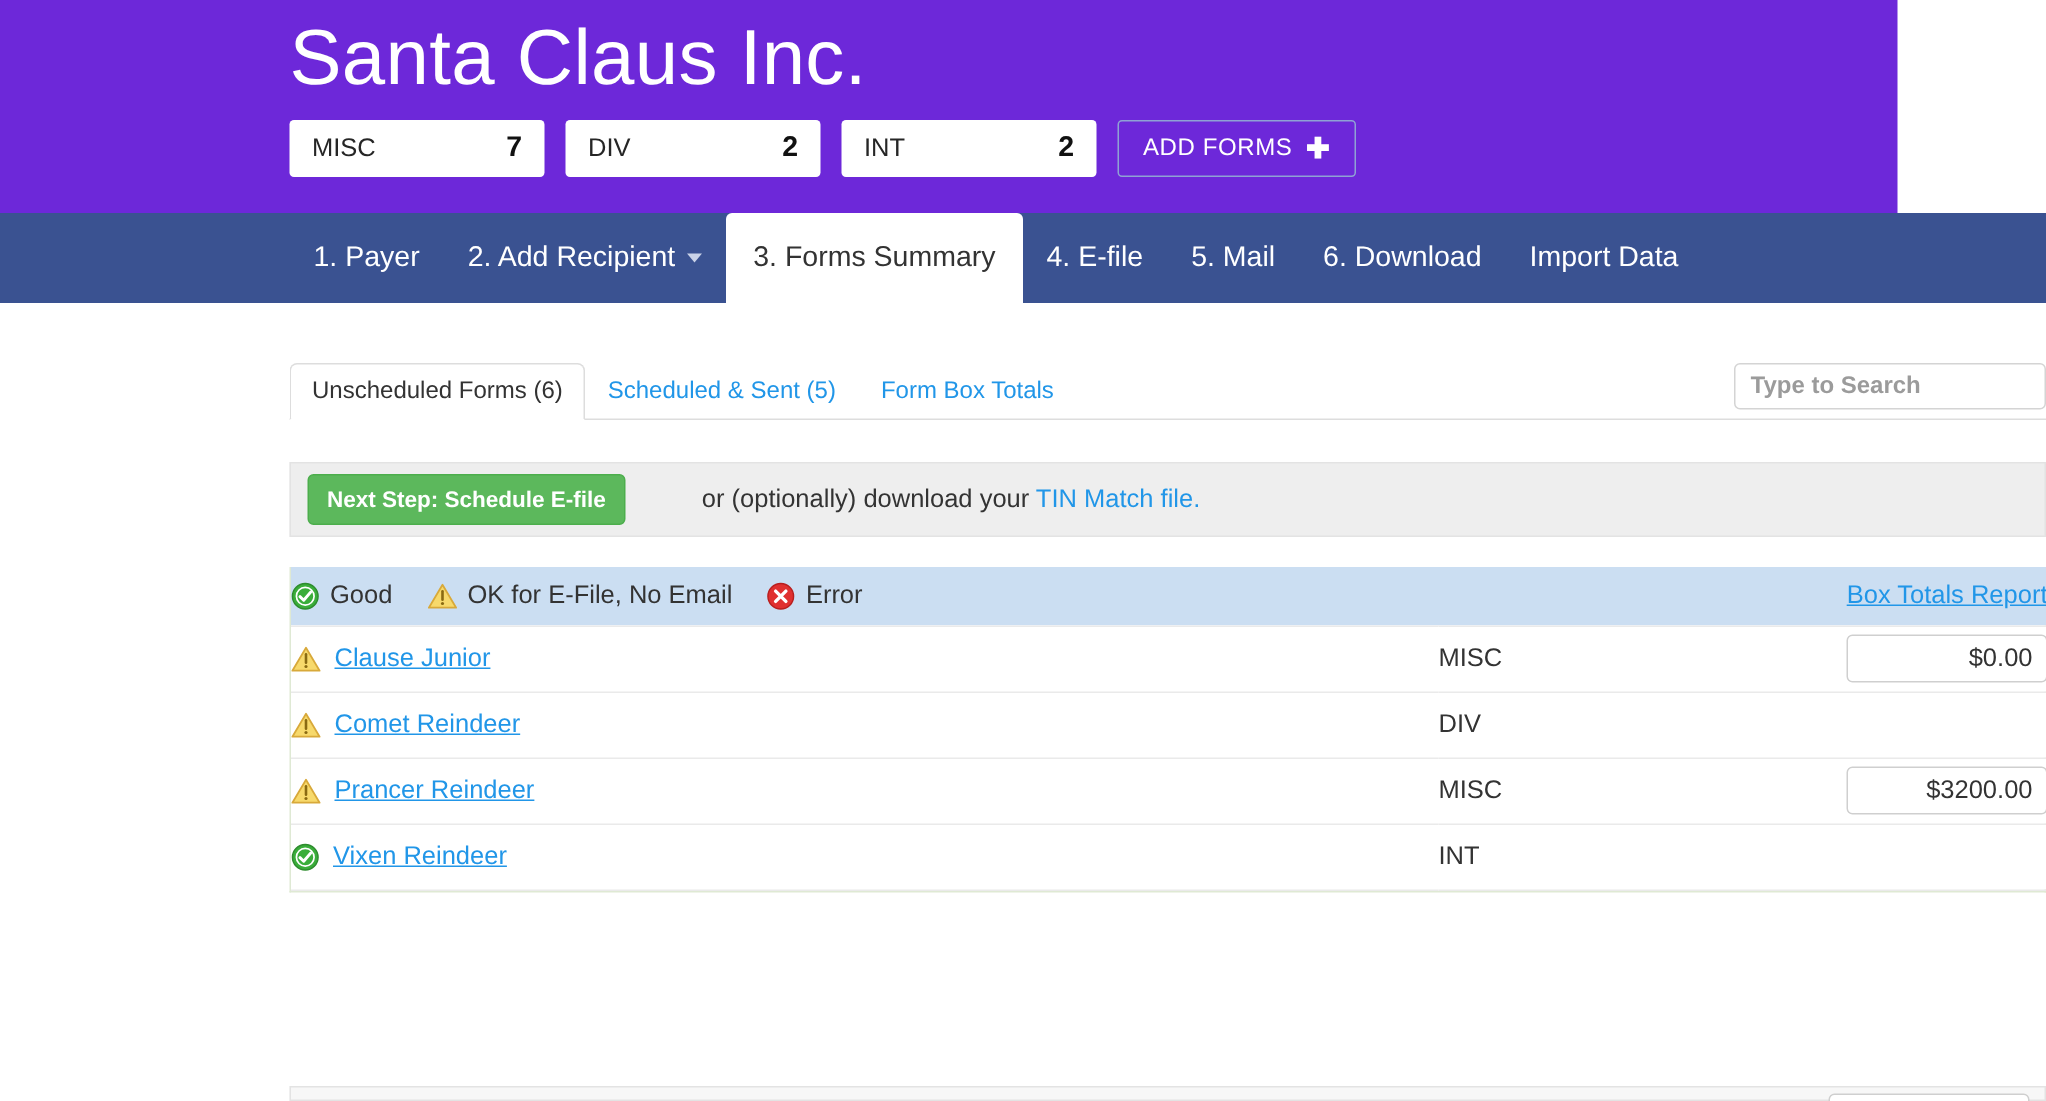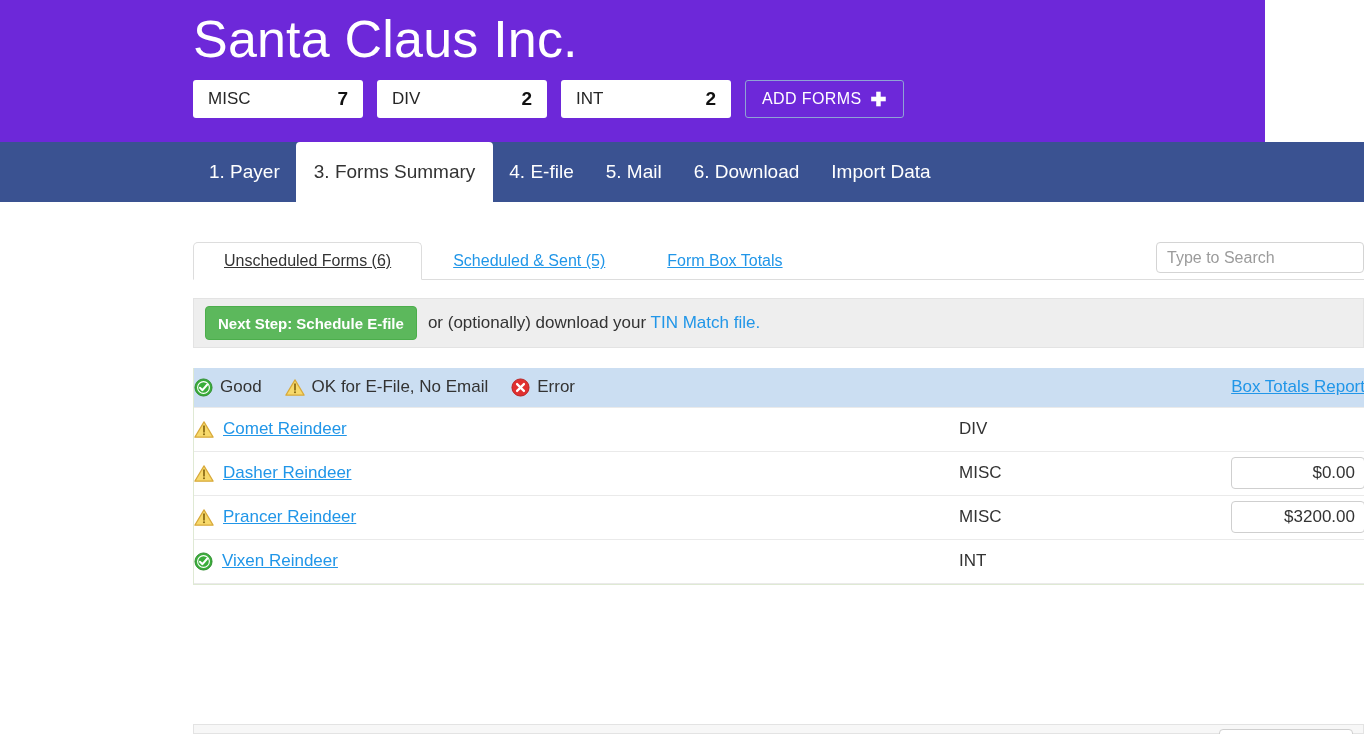--- a/index.html
+++ b/index.html
@@ -107,61 +107,62 @@
   .subtabs {
     position: relative;
     height: 42px;
     margin-top: 36px;
     border-bottom: 1px solid #dddddd;
     display: flex; align-items: flex-end;
   }
   .subtab {
     height: 38px;
     display: flex; align-items: center;
-    padding: 0 30px;
+    padding: 0 14px;
     font-size: 16px;
     color: #2196e8;
     cursor: pointer;
     white-space: nowrap;
     background: transparent;
     border: 1px solid transparent;
     border-radius: 5px 5px 0 0;
     margin-bottom: -1px;
-    text-decoration: underline;
   }
   .subtab.active {
     color: #333333;
     background: #ffffff;
     border: 1px solid #dddddd;
     border-bottom-color: #ffffff;
   }
   .search-wrap {
     position: absolute; right: 0; bottom: 6px;
   }
   .search-input {
     width: 208px; height: 31px;
     border: 1px solid #d4d4d4;
     border-radius: 4px;
     padding: 0 10px;
     font-size: 16px;
     color: #333333;
     font-family: "Liberation Sans", sans-serif;
     outline: none;
     background: #ffffff;
+    font-weight: bold;
   }
   .search-input::placeholder { color: #9b9b9b; }
 
   
   .action-panel {
-    margin-top: 18px;
+    margin-top: 28px;
     background: #eeeeee;
     border: 1px solid #e3e3e3;
     height: 50px;
     display: flex; align-items: center;
     padding: 0 11px;
+    gap: 40px;
   }
   .next-step-btn {
     background: #5cb85c;
     border: 1px solid #4cae4c;
     border-radius: 4px;
     color: #ffffff;
     font-size: 15px;
     font-weight: bold;
     height: 34px;
     padding: 0 12px;
@@ -325,20 +326,24 @@
       <span class="plus">✚</span>
     </button>
   </div>
 </div>
 
 <div class="main-nav">
   <div class="nav-inner">
     <a class="nav-item" href="#">
       <span>1. Payer</span>
     </a>
+    <a class="nav-item" href="#">
+      <span>2. Add Recipient</span>
+      <span class="caret"></span>
+    </a>
     <a class="nav-item active" href="#">
       <span>3. Forms Summary</span>
     </a>
     <a class="nav-item" href="#">
       <span>4. E-file</span>
     </a>
     <a class="nav-item" href="#">
       <span>5. Mail</span>
     </a>
     <a class="nav-item" href="#">
@@ -414,56 +419,56 @@
             <span>Error</span>
           </div>
         </td>
         <td class="legend-link-cell">
           <a href="#">Box Totals Report</a>
         </td>
       </tr>
     </thead>
     <tbody>
 
-
       <tr class="data-row">
         <td class="recip-cell">
           <div class="recip-inner">
             <span class="ico">
               <svg width="20" height="19" viewBox="0 0 22 20">
                 <path d="M11 1.6 L21 18.4 L1 18.4 Z" fill="#f7d96b" stroke="#d8a93a" stroke-width="1.3" stroke-linejoin="round"></path>
                 <path d="M11 6.4 L11 12.6" stroke="#8a6a12" stroke-width="1.9" stroke-linecap="round"></path>
                 <circle cx="11" cy="15.3" r="1.15" fill="#8a6a12"></circle>
               </svg>
             </span>
-            <a href="#">Comet Reindeer</a>
+            <a href="#">Clause Junior</a>
           </div>
         </td>
-        <td class="form-cell">DIV</td>
-        <td class="box-cell"></td>
+        <td class="form-cell">MISC</td>
+        <td class="box-cell">
+          <input class="box-input" type="text" value="$0.00" style="">
+        </td>
       </tr>
 
       <tr class="data-row">
         <td class="recip-cell">
           <div class="recip-inner">
             <span class="ico">
               <svg width="20" height="19" viewBox="0 0 22 20">
                 <path d="M11 1.6 L21 18.4 L1 18.4 Z" fill="#f7d96b" stroke="#d8a93a" stroke-width="1.3" stroke-linejoin="round"></path>
                 <path d="M11 6.4 L11 12.6" stroke="#8a6a12" stroke-width="1.9" stroke-linecap="round"></path>
                 <circle cx="11" cy="15.3" r="1.15" fill="#8a6a12"></circle>
               </svg>
             </span>
-            <a href="#">Dasher Reindeer</a>
+            <a href="#">Comet Reindeer</a>
           </div>
         </td>
-        <td class="form-cell">MISC</td>
-        <td class="box-cell">
-          <input class="box-input" type="text" value="$0.00" style="">
-        </td>
+        <td class="form-cell">DIV</td>
+        <td class="box-cell"></td>
       </tr>
+
 
       <tr class="data-row">
         <td class="recip-cell">
           <div class="recip-inner">
             <span class="ico">
               <svg width="20" height="19" viewBox="0 0 22 20">
                 <path d="M11 1.6 L21 18.4 L1 18.4 Z" fill="#f7d96b" stroke="#d8a93a" stroke-width="1.3" stroke-linejoin="round"></path>
                 <path d="M11 6.4 L11 12.6" stroke="#8a6a12" stroke-width="1.9" stroke-linecap="round"></path>
                 <circle cx="11" cy="15.3" r="1.15" fill="#8a6a12"></circle>
               </svg>

